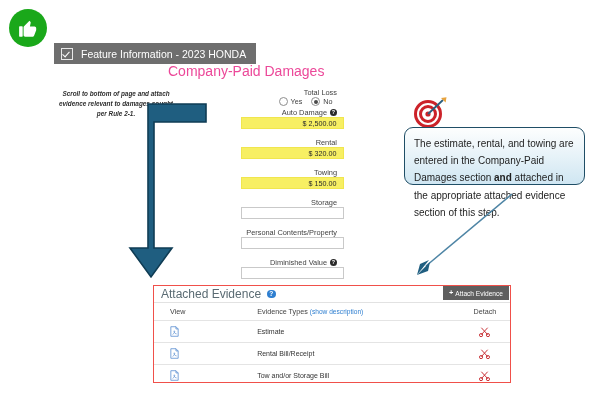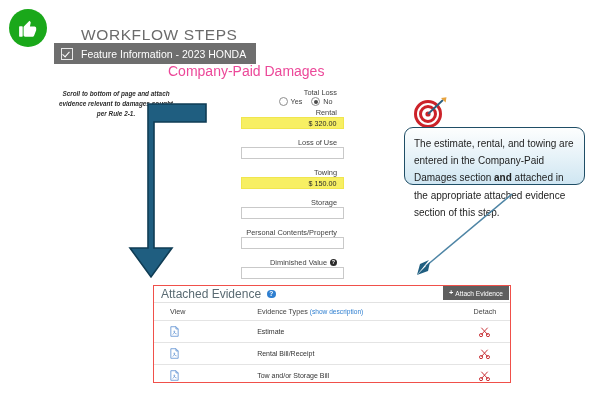--- a/index.html
+++ b/index.html
@@ -324,21 +324,20 @@
 
 <div class="stage">
 
   <div class="thumb-badge">
     <svg width="22" height="22" viewBox="0 0 24 24" aria-hidden="true">
       <path fill="#ffffff" d="M8.6 21.5h8.1c.9 0 1.7-.55 2.02-1.38l2.1-5.4c.08-.2.12-.42.12-.64v-1.9c0-.97-.78-1.75-1.75-1.75h-5.1l.86-4.12.03-.3c0-.36-.15-.69-.39-.93l-.96-.95-5.95 5.96c-.32.31-.51.75-.51 1.23v8.43c0 .97.78 1.75 1.75 1.75z"></path>
       <rect fill="#ffffff" x="2.3" y="10.1" width="3.9" height="11.4" rx="0.7"></rect>
     </svg>
   </div>
 
-  <div class="wf-title">WORKFLOW STEPS</div>
 
   <div class="feature-tab">
     <span class="cbx"></span>
     <span class="lbl">Feature Information - 2023 HONDA</span>
   </div>
 
   <div class="section-title">Company-Paid Damages</div>
 
   <div class="side-note">Scroll to bottom of page and attach evidence relevant to damages sought per Rule 2-1.</div>
 
@@ -355,30 +354,33 @@
           <span class="rdot"></span>
           <span>Yes</span>
         </span>
         <span class="radio-opt">
           <span class="rdot on"></span>
           <span>No</span>
         </span>
       </div>
     </div>
 
+    <div class="frow">
+      <div class="flabel">
+        <span>Auto Damage</span>
+        <span class="help-dot">?</span>
+      </div>
+      <div class="finput filled">$ 2,500.00</div>
+    </div>
 
     <div class="frow">
       <div class="flabel">Rental</div>
       <div class="finput filled">$ 320.00</div>
     </div>
 
-    <div class="frow">
-      <div class="flabel">Loss of Use</div>
-      <div class="finput"></div>
-    </div>
 
     <div class="frow">
       <div class="flabel">Towing</div>
       <div class="finput filled">$ 150.00</div>
     </div>
 
     <div class="frow">
       <div class="flabel">Storage</div>
       <div class="finput"></div>
     </div>

